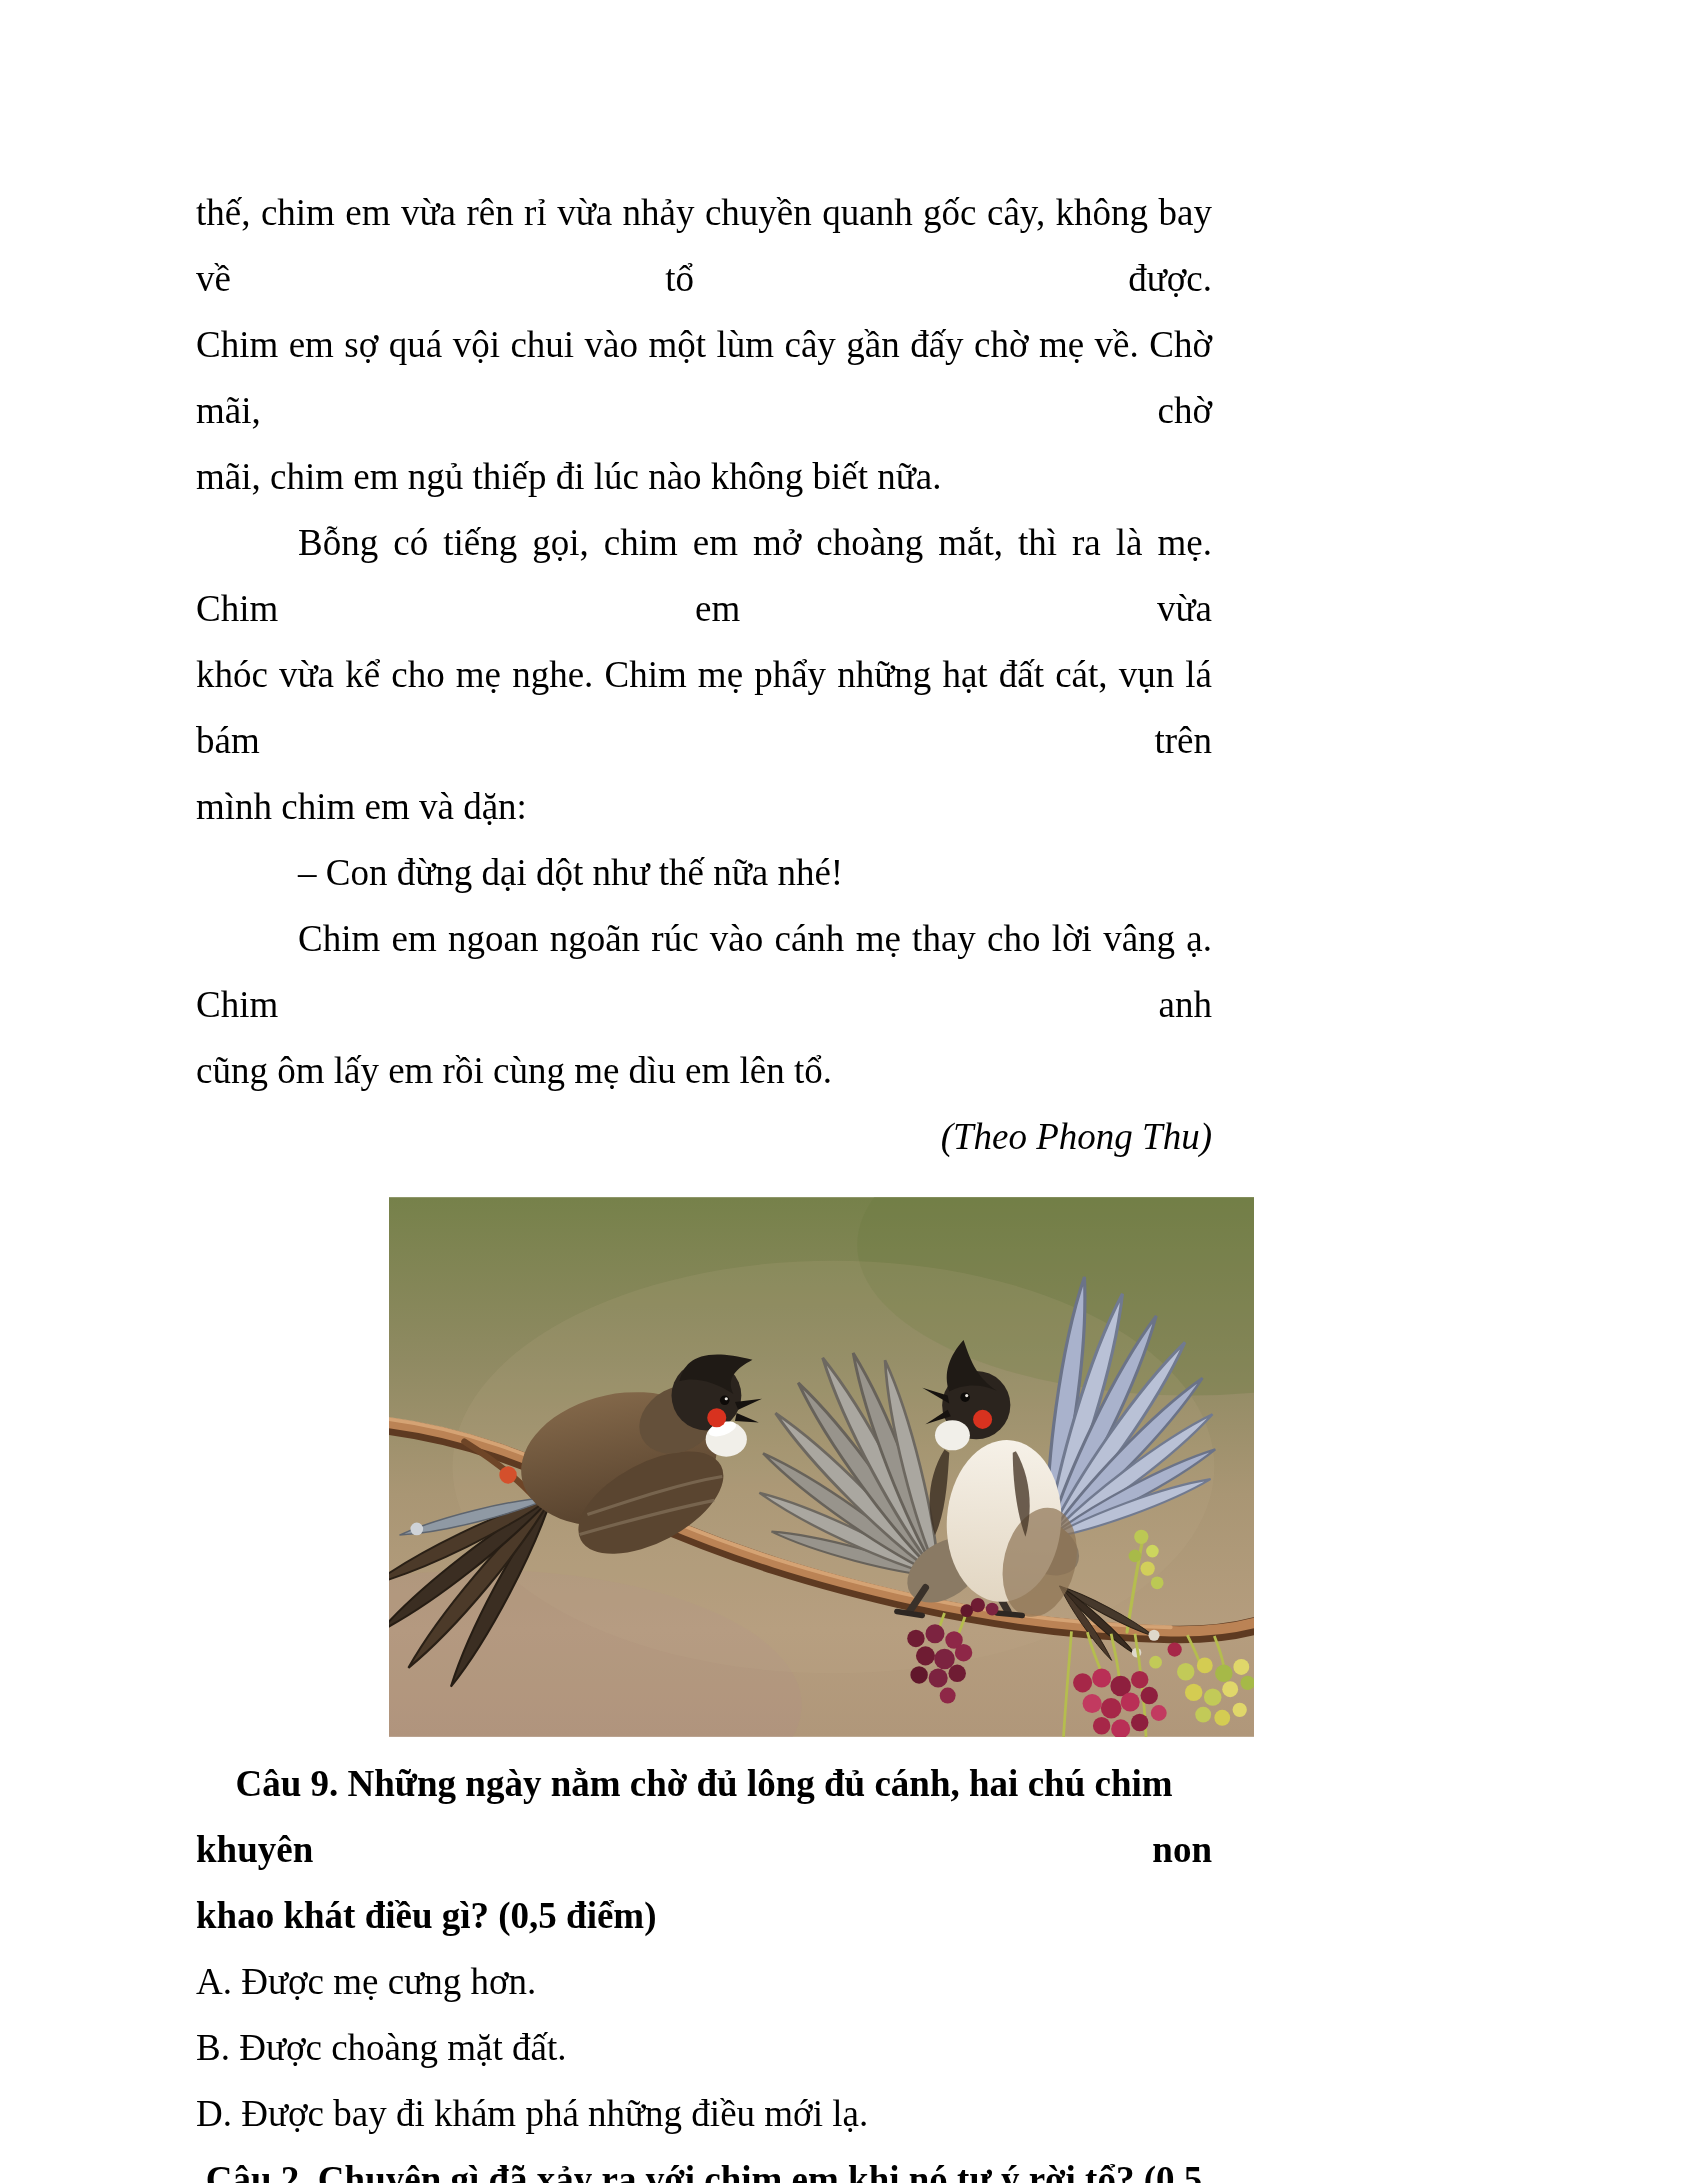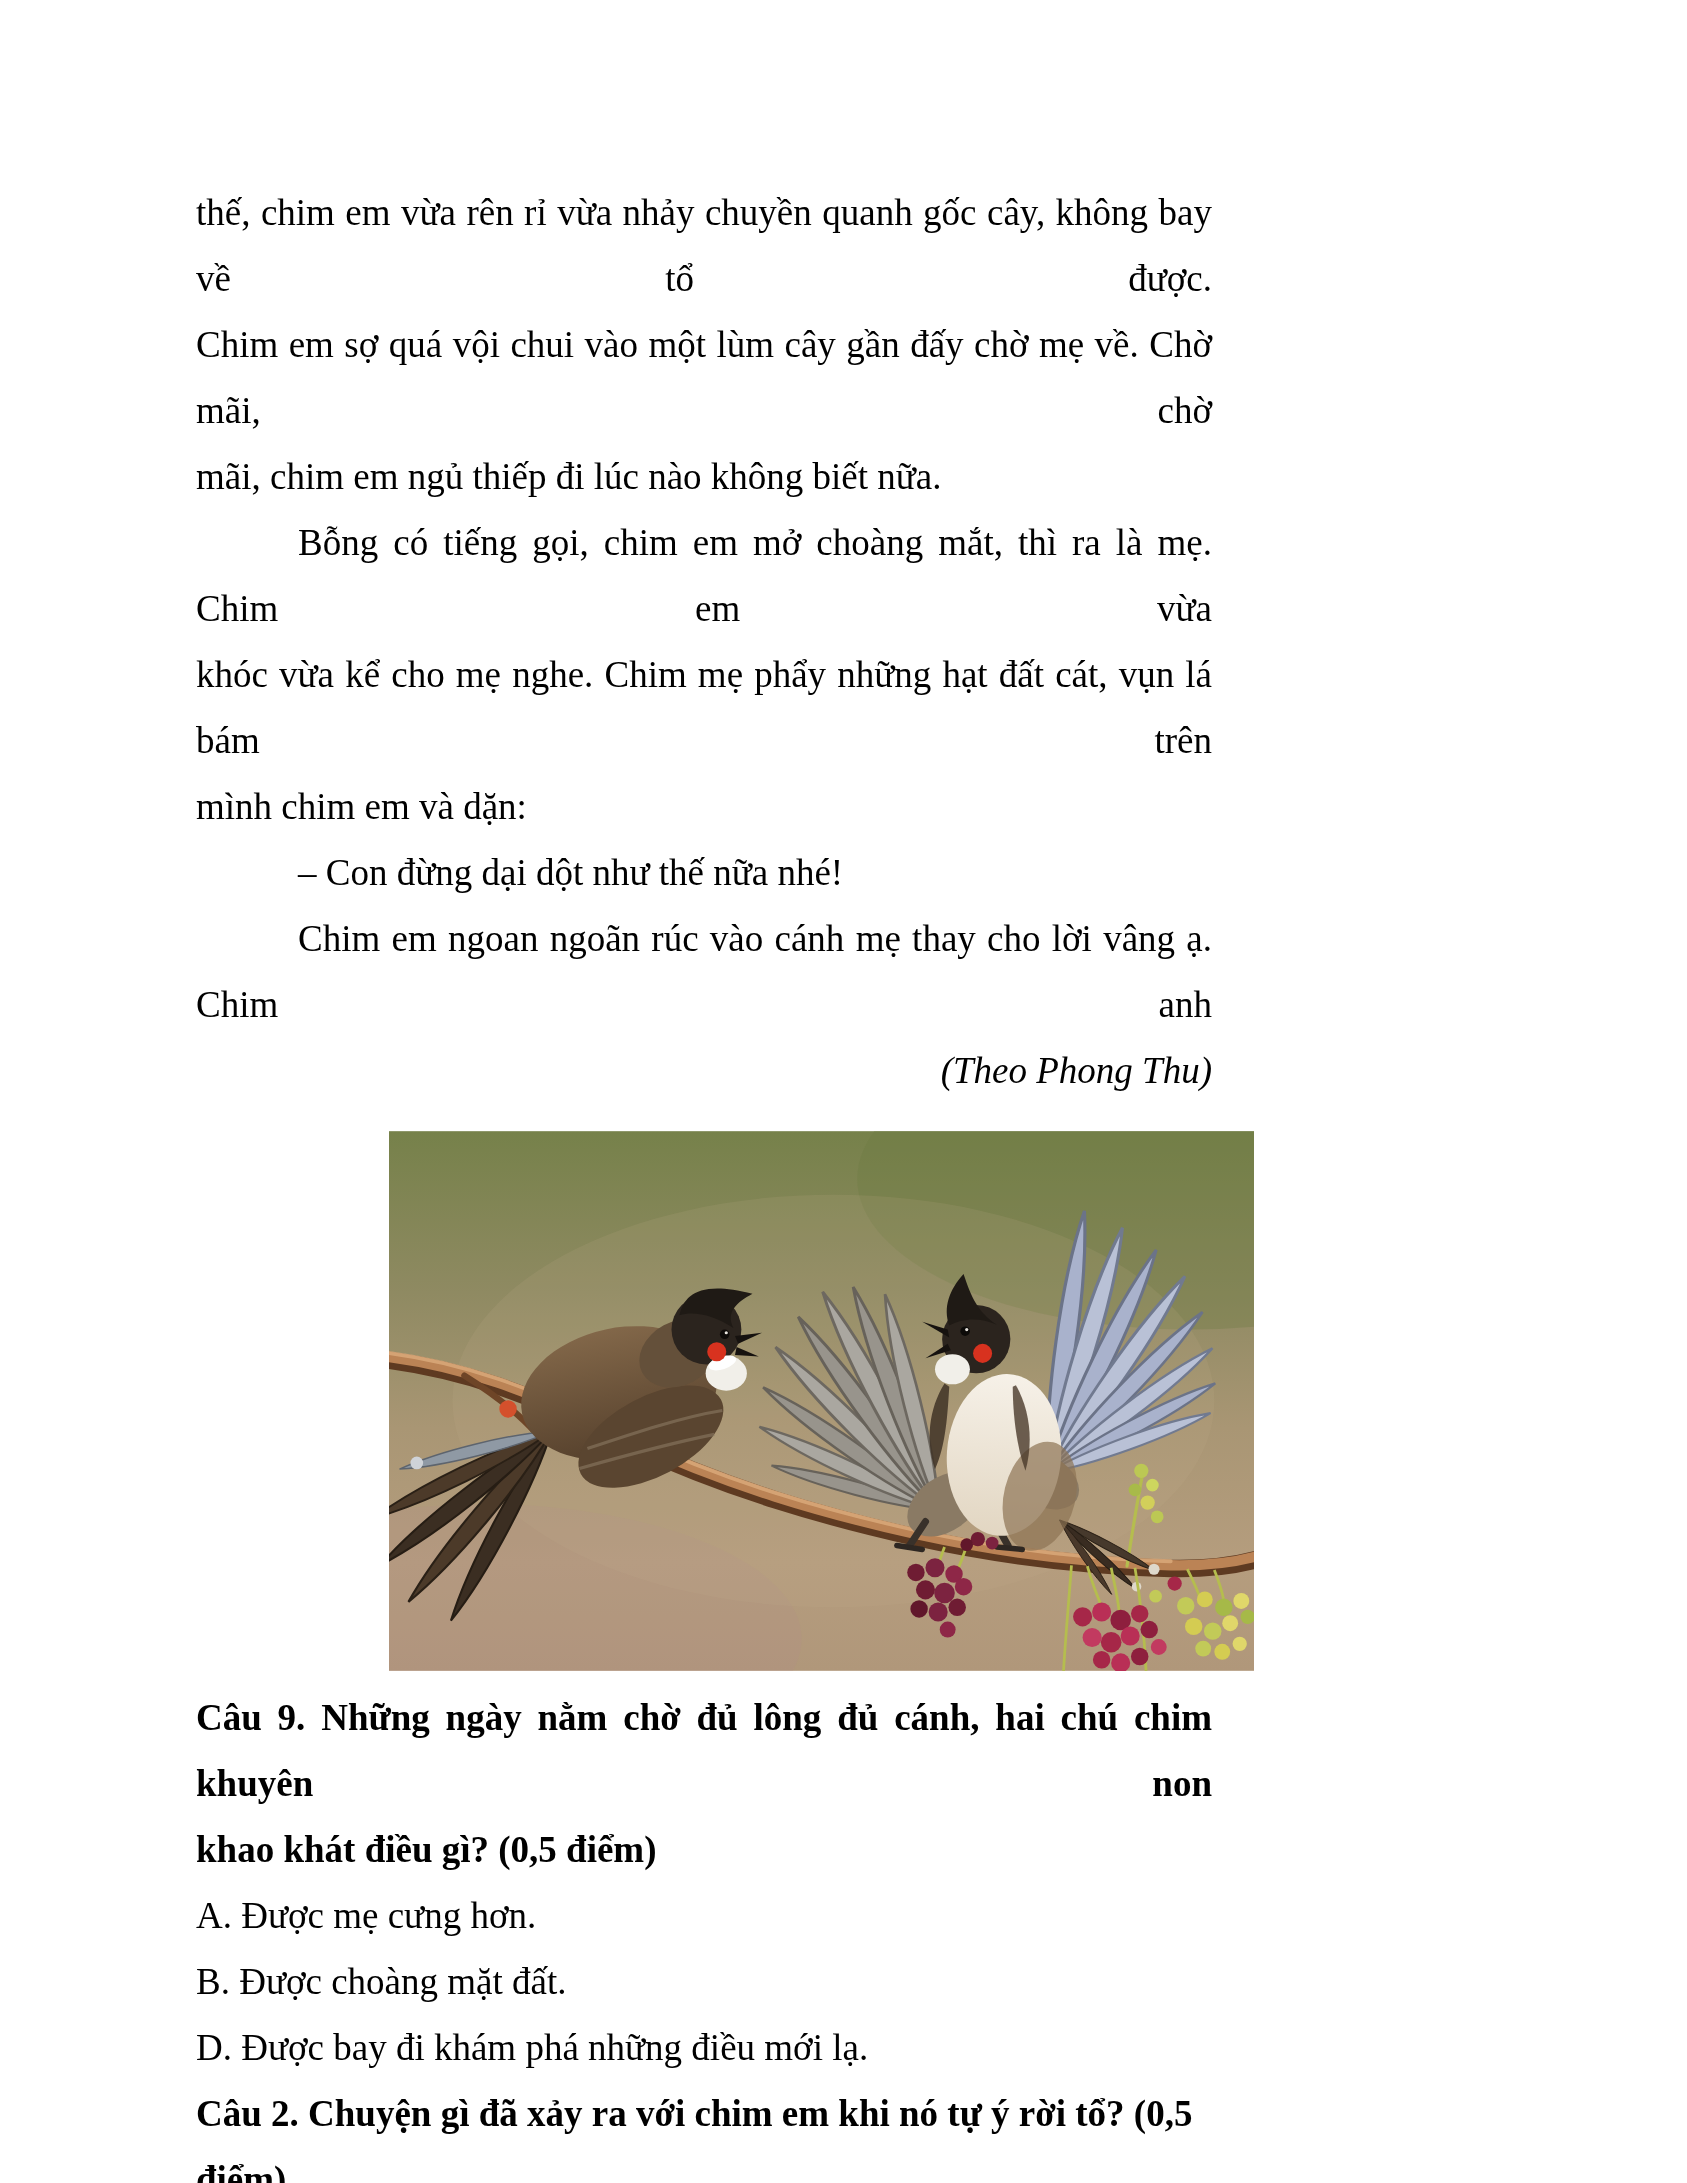--- a/index.html
+++ b/index.html
@@ -22,21 +22,21 @@
     white-space:normal;
   }
   .line.j{
     text-align:justify;
     text-justify:inter-word;
     text-align-last:justify;
   }
   .line.ind{ text-indent:102px; }
   .line.right{ text-align:center; text-align-last:right; }
   .para.italic .line{ font-style:italic; }
-  .line.b{ font-weight:700; }
+  .line.b{ font-weight:700;text-align:center; }
   figure.photo{
     margin:27px 0 14.3px 193px;
     padding:0;
     width:865px;height:540px;
   }
   figure.photo svg{ display:block; }
 </style>
 </head>
 <body>
 
@@ -51,20 +51,21 @@
       <div class="para">
         <div class="line j ind">Bỗng có tiếng gọi, chim em mở choàng mắt, thì ra là mẹ. Chim em vừa</div>
         <div class="line j">khóc vừa kể cho mẹ nghe. Chim mẹ phẩy những hạt đất cát, vụn lá bám trên</div>
         <div class="line">mình chim em và dặn:</div>
       </div>
       <div class="para">
         <div class="line ind">– Con đừng dại dột như thế nữa nhé!</div>
       </div>
       <div class="para">
         <div class="line j ind">Chim em ngoan ngoãn rúc vào cánh mẹ thay cho lời vâng ạ. Chim anh</div>
+        <div class="line">cũng ôm lấy em rồi cùng mẹ dìu em lên tổ.</div>
       </div>
       <div class="para italic">
         <div class="line right">(Theo Phong Thu)</div>
       </div>
     </div>
 
   <figure class="photo">
     <svg width="865" height="540" viewBox="0 0 1090 680" xmlns="http://www.w3.org/2000/svg">
       <defs>
         <linearGradient id="bgG" x1="0" y1="0" x2="0" y2="1">

